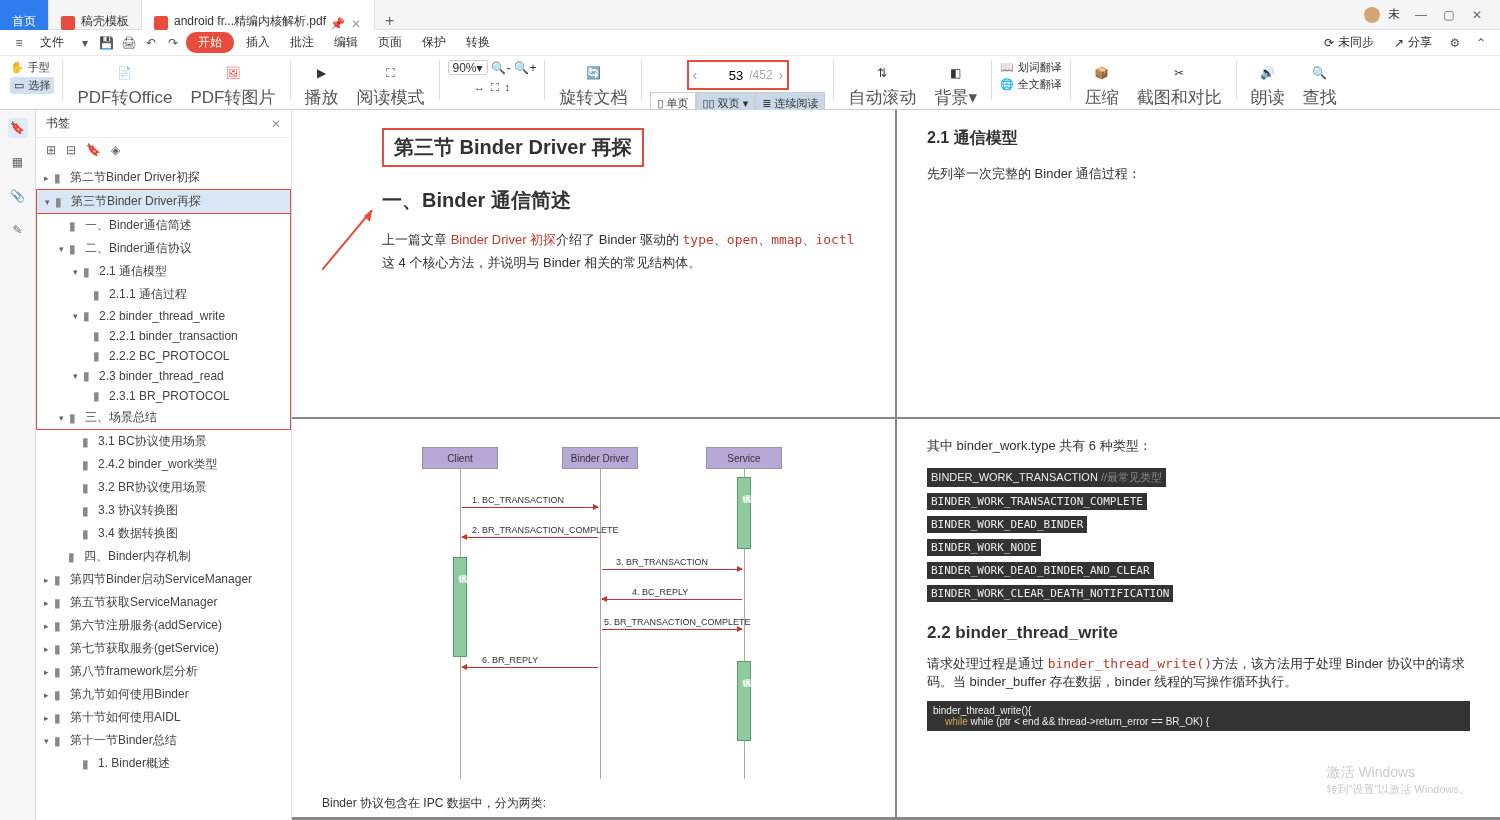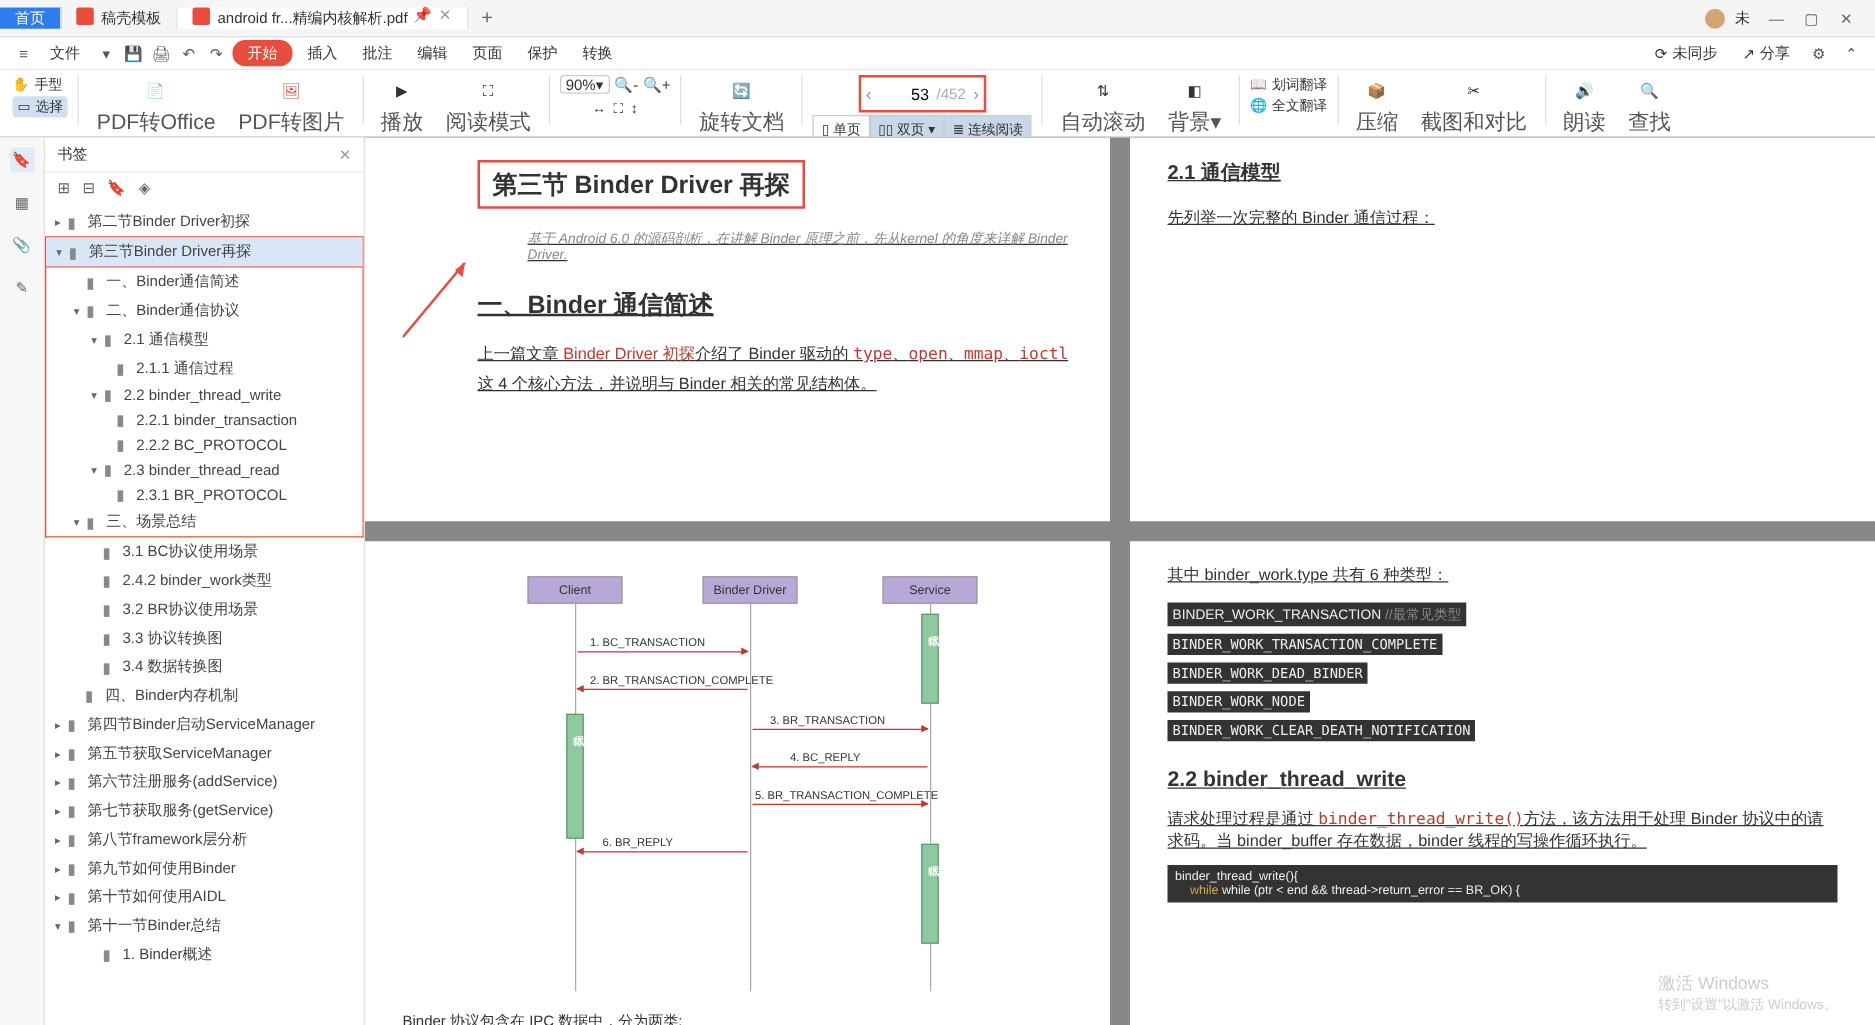--- a/index.html
+++ b/index.html
@@ -1,18 +1,18 @@
 <!DOCTYPE html>
 <html><head>
 <meta charset="utf-8">
 <style>
 *{margin:0;padding:0;box-sizing:border-box;font-family:"Microsoft YaHei",Arial,sans-serif;}
 body{width:1500px;height:820px;overflow:hidden;background:#fff;font-size:12px;color:#333;}
 .win-tabs{height:30px;display:flex;align-items:center;background:#f5f5f5;border-bottom:1px solid #e0e0e0;}
-.win-tab{height:17px;padding:0 12px;display:flex;align-items:flex-start;gap:6px;cursor:pointer;border-right:1px solid #e0e0e0;}
+.win-tab{height:30px;padding:0 12px;display:flex;align-items:flex-end;gap:6px;cursor:pointer;border-right:1px solid #e0e0e0;}
 .win-tab.home{background:#2e7cee;color:#fff;}
 .win-tab.active{background:#fff;}
 .win-tab .ico{width:14px;height:14px;border-radius:2px;}
 .win-tab .close{width:12px;height:12px;display:flex;align-items:center;justify-content:center;color:#999;}
 .win-tab.plus{border:none;padding:0 10px;color:#666;font-size:16px;}
 .win-user{margin-left:auto;display:flex;align-items:center;gap:8px;padding-right:10px;}
 .win-user .avatar{width:16px;height:16px;border-radius:50%;background:#d4a574;}
 .win-ctrl{display:flex;gap:2px;}
 .win-ctrl span{width:26px;height:20px;display:flex;align-items:center;justify-content:center;color:#666;}
 
@@ -46,21 +46,21 @@
 .bm-head{height:28px;display:flex;align-items:center;padding:0 10px;justify-content:space-between;border-bottom:1px solid #eee;}
 .bm-tools{height:24px;display:flex;align-items:center;padding:0 10px;gap:10px;color:#666;}
 .bm-tree{flex:1;overflow:auto;padding:4px 0;}
 .bm-item{display:flex;align-items:center;padding:3px 4px 3px 8px;cursor:pointer;font-size:12px;color:#444;white-space:nowrap;}
 .bm-item.selected{background:#d9e6f5;}
 .bm-item .arrow{width:10px;display:inline-block;color:#666;font-size:9px;}
 .bm-item .bico{width:12px;margin-right:4px;color:#888;}
 .redbox1{border:1.5px solid #e74c3c;}
 .redbox2{border:1.5px solid #e74c3c;border-top:none;}
 
-.content{flex:1;background:#888;display:grid;grid-template-columns:1fr 1fr;grid-template-rows:307px 398px;gap:16px;padding:0;overflow:hidden;text-decoration:underline;}
+.content{flex:1;background:#888;display:grid;grid-template-columns:1fr 1fr;grid-template-rows:307px 398px;gap:2px;padding:0;overflow:hidden;}
 .page{background:#fff;padding:18px 30px;overflow:hidden;position:relative;}
 .p1 .title-box{border:2px solid #e74c3c;display:inline-block;padding:4px 10px;font-size:20px;font-weight:bold;}
 .p1 .arrow-red{position:absolute;left:30px;top:100px;width:60px;height:60px;}
 .p1 .sub{font-size:11px;color:#888;font-style:italic;margin:16px 0 8px 40px;}
 .p1 h2{font-size:20px;margin:20px 0 14px 0;}
 .p1 .body{font-size:13px;line-height:1.8;}
 .p1 .link{color:#c0392b;}
 .p1 code{color:#c0392b;font-family:monospace;}
 .p2 h3{font-size:16px;font-weight:bold;margin-bottom:16px;}
 .p2 p{font-size:13px;}
@@ -377,21 +377,20 @@
 
   <div class="content">
 
     <div class="page p1">
       <div style="padding-left:60px;">
         <span class="title-box">第三节 Binder Driver 再探</span>
         <svg class="arrow-red">
             <line x1="0" y1="60" x2="50" y2="0" stroke="#e74c3c" stroke-width="2"></line>
             <polygon points="50,0 42,6 48,12" fill="#e74c3c"></polygon>
           </svg>
-        <div class="sub">基于 Android 6.0 的源码剖析，在讲解 Binder 原理之前，先从kernel 的角度来详解 Binder Driver.</div>
         <h2>一、Binder 通信简述</h2>
         <p class="body">
           <span>上一篇文章 </span><span class="link">Binder Driver 初探</span><span>介绍了 Binder 驱动的 </span><code>type</code>、<code>open</code>、<code>mmap</code>、<code>ioctl</code><span> 这 4 个核心方法，并说明与 Binder 相关的常见结构体。</span>
         </p>
       </div>
     </div>
 
     <div class="page p2">
       <h3>2.1  通信模型</h3>
       <p>先列举一次完整的 Binder 通信过程：</p>
@@ -423,20 +422,21 @@
       </div>
       <p class="foot">Binder 协议包含在 IPC 数据中，分为两类:</p>
     </div>
 
     <div class="page p4">
       <p>其中 binder_work.type 共有 6 种类型：</p>
       <div><span class="codehl"><span>BINDER_WORK_TRANSACTION</span><span class="cmt"> //最常见类型</span></span></div>
       <div><span class="codehl">BINDER_WORK_TRANSACTION_COMPLETE</span></div>
       <div><span class="codehl">BINDER_WORK_DEAD_BINDER</span></div>
       <div><span class="codehl">BINDER_WORK_NODE</span></div>
+      <div><span class="codehl">BINDER_WORK_DEAD_BINDER_AND_CLEAR</span></div>
       <div><span class="codehl">BINDER_WORK_CLEAR_DEATH_NOTIFICATION</span></div>
       <h3>2.2 binder_thread_write</h3>
       <p><span>请求处理过程是通过 </span><span class="fn">binder_thread_write()</span><span>方法，该方法用于处理 Binder 协议中的请求码。当 binder_buffer 存在数据，binder 线程的写操作循环执行。</span></p>
       <div class="codeblock">
         <div>binder_thread_write(){</div>
         <div style="padding-left:12px;"><span class="kw">while</span> <span>while (ptr &lt; end &amp;&amp; thread-&gt;return_error == BR_OK) {</span></div>
       </div>
       <div class="watermark">
         <div>激活 Windows</div>
         <div style="font-size:11px">转到"设置"以激活 Windows。</div>

